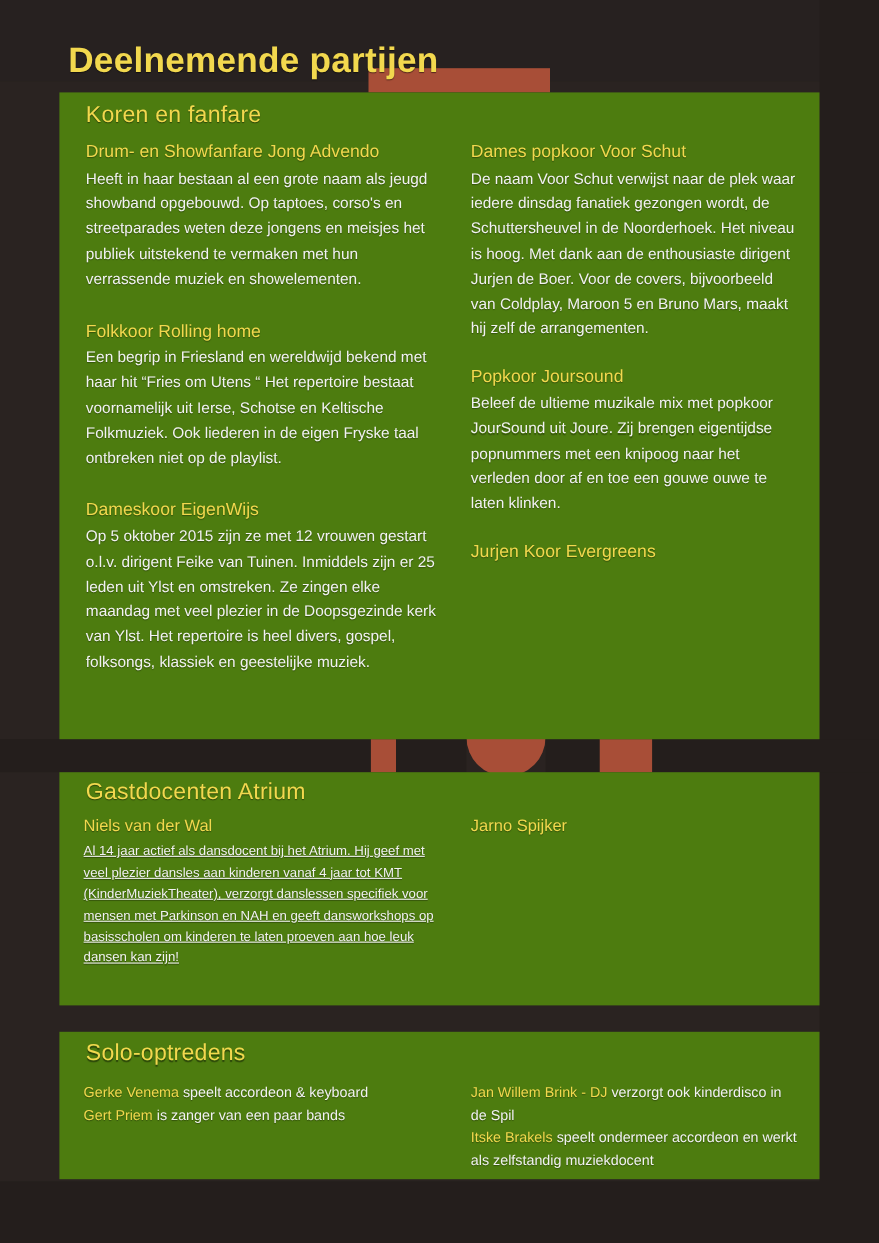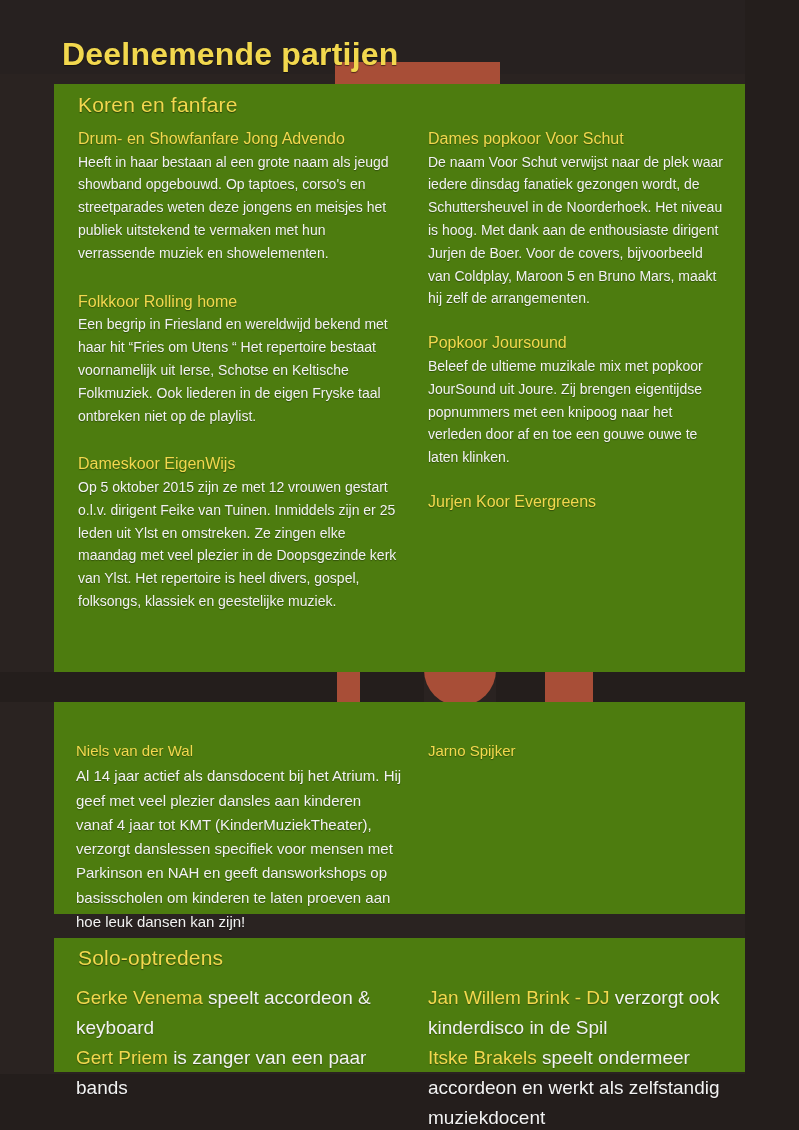--- a/index.html
+++ b/index.html
@@ -173,26 +173,26 @@
     margin: 0;
     text-shadow: 0 1px 1px rgba(0,0,0,.35);
   }
 
   
   .panel-choirs .entry-body { line-height: 1.63; }
   .panel-choirs .col-left  .entry { margin-bottom: 26px; }
   .panel-choirs .col-right .entry { margin-bottom: 22px; }
 
   .panel-guests .entry-title { font-size: 15px; margin-bottom: 3px; }
-  .panel-guests .entry-body { font-size: 15px; line-height: 1.62; }
+  .panel-guests .entry-body { font-size: 12px; line-height: 1.62; text-decoration: underline; }
 
   
   .solo-line {
     color: #f2f2f2;
-    font-size: 19px;
+    font-size: 13px;
     line-height: 1.58;
     text-shadow: 0 1px 1px rgba(0,0,0,.35);
   }
   .solo-name {
     color: #f2d84e;
   }
 </style>
 </head>
 <body>
 
@@ -243,20 +243,21 @@
         </div>
         <div class="entry">
           <div class="entry-title">Jurjen Koor Evergreens</div>
         </div>
       </div>
 
     </div>
   </div>
 
   <div class="panel panel-guests">
+    <div class="panel-heading">Gastdocenten Atrium</div>
     <div class="cols">
       <div class="col col-left">
         <div class="entry">
           <div class="entry-title">Niels van der Wal</div>
           <div class="entry-body">Al 14 jaar actief als dansdocent bij het Atrium. Hij geef met veel plezier dansles aan kinderen vanaf 4 jaar tot KMT (KinderMuziekTheater), verzorgt danslessen specifiek voor mensen met Parkinson en NAH  en geeft dansworkshops op basisscholen om kinderen te laten proeven aan hoe leuk dansen kan zijn!</div>
         </div>
       </div>
       <div class="col col-right">
         <div class="entry">
           <div class="entry-title">Jarno Spijker</div>

